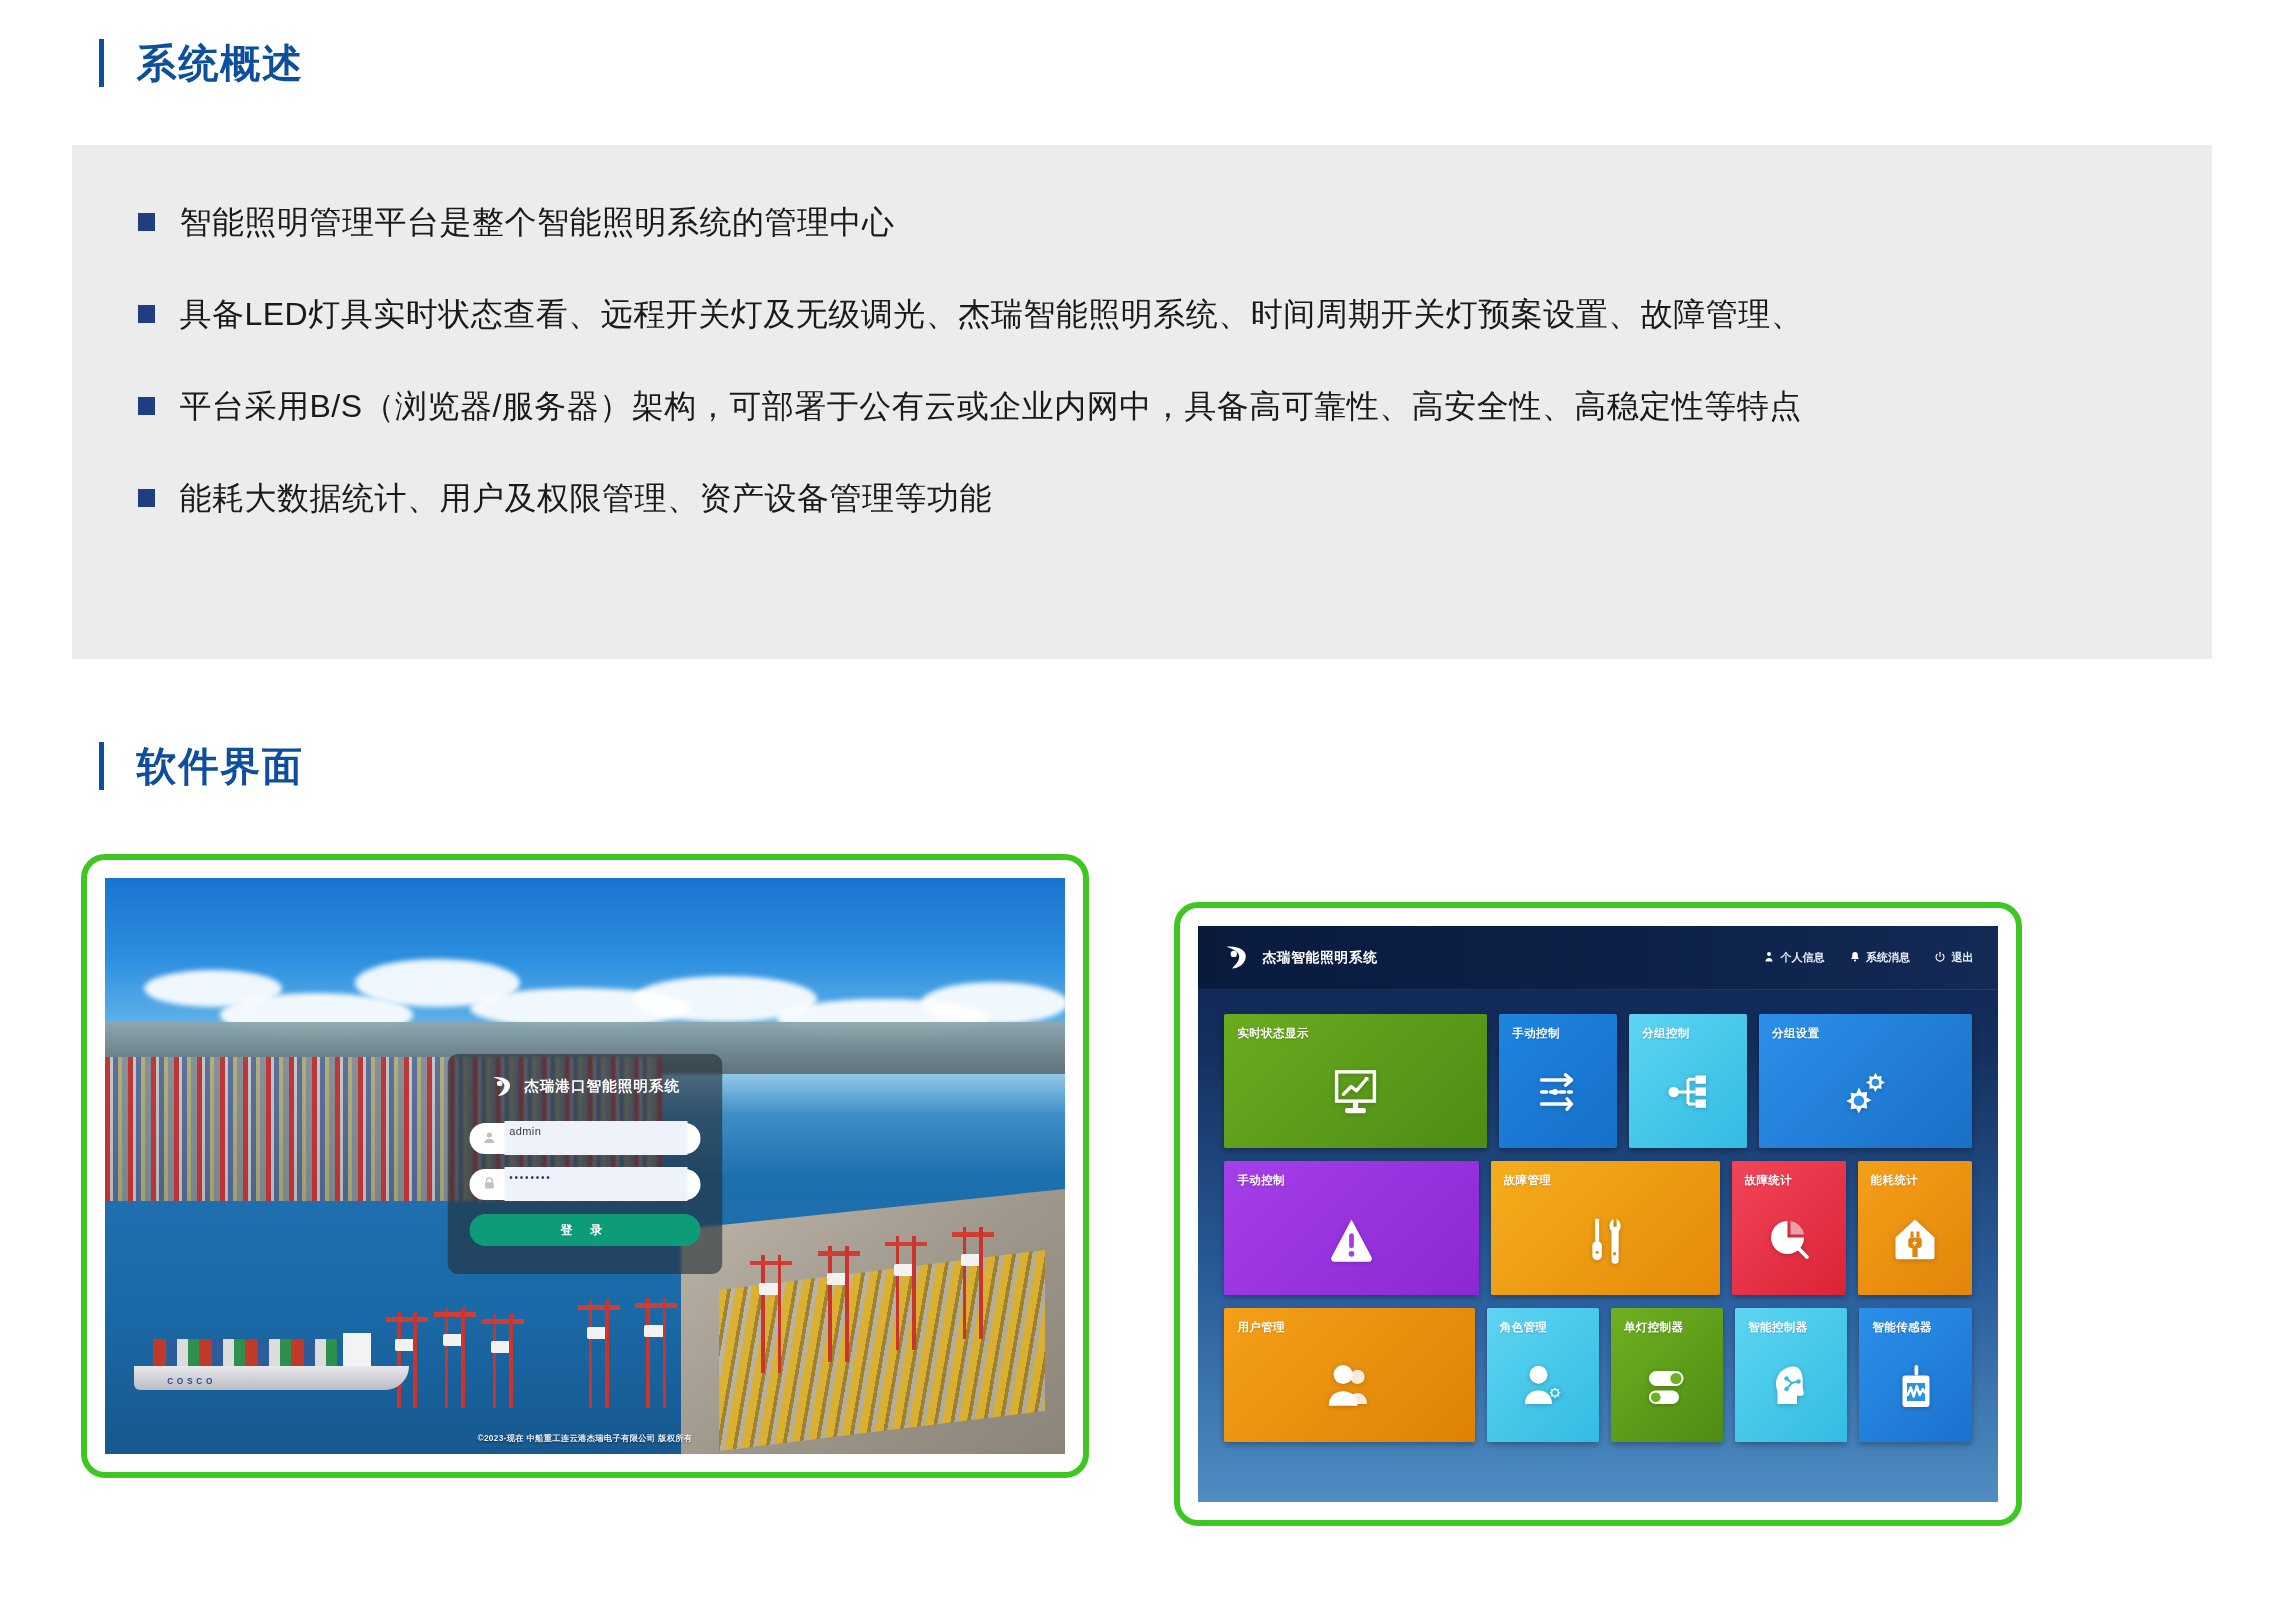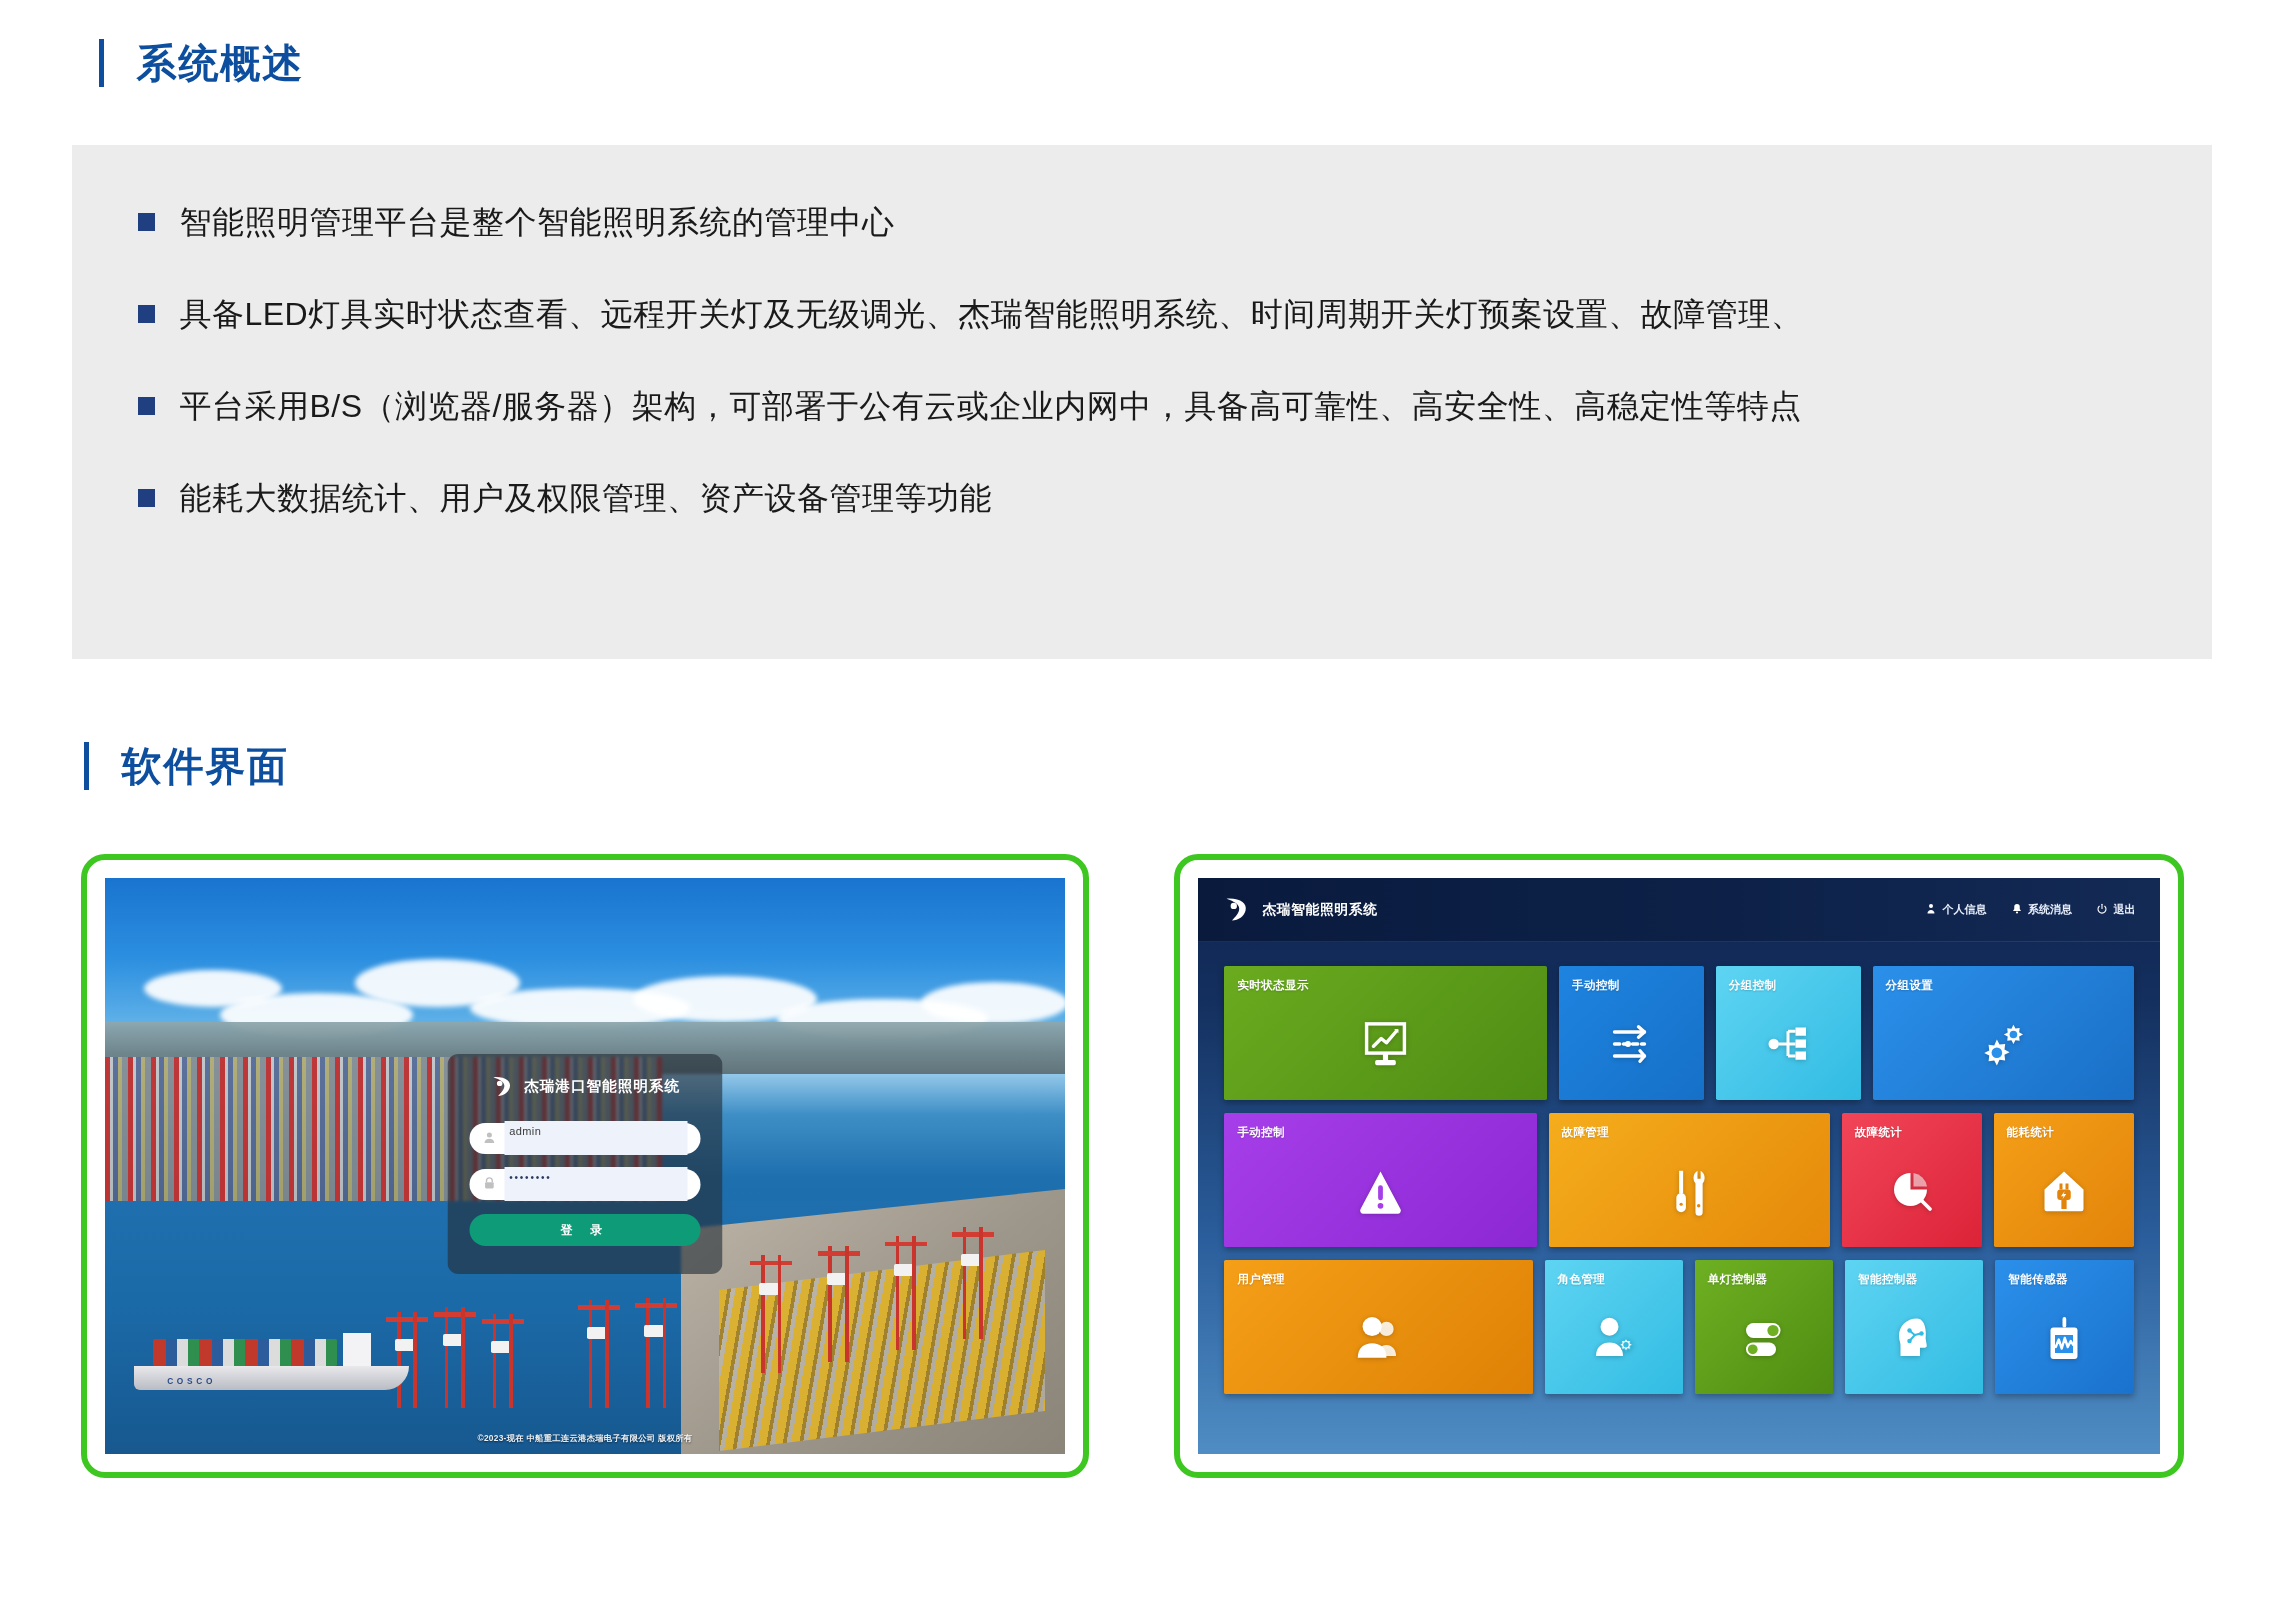--- a/index.html
+++ b/index.html
@@ -71,21 +71,21 @@
 
   
   .shot-frame {
     position: absolute;
     border: 6.4px solid #3ec721;
     border-radius: 24px;
     background: #ffffff;
     padding: 18.4px;
   }
   #frame-login { left: 81px;  top: 854px; width: 1008px; height: 624px; }
-  #frame-dash  { left: 1174px; top: 854px; width: 1010px; height: 624px; }
+  #frame-dash  { left: 1174px; top: 902px; width: 848px; height: 624px; }
 
   .shot-inner { position: relative; width: 100%; height: 100%; overflow: hidden; }
 
   
   .login-shot {
     position: relative;
     width: 100%;
     height: 100%;
     background: linear-gradient(to bottom,
         #1974cf 0%, #2c8fe0 14%, #63b3e8 26%, #9fd0ef 33%,
@@ -288,21 +288,21 @@
         <span class="bullet-mark"></span>
         <span class="bullet-text">平台采用B/S（浏览器/服务器）架构，可部署于公有云或企业内网中，具备高可靠性、高安全性、高稳定性等特点</span>
       </div>
       <div class="bullet-row">
         <span class="bullet-mark"></span>
         <span class="bullet-text">能耗大数据统计、用户及权限管理、资产设备管理等功能</span>
       </div>
     </div>
   </div>
 
-  <div class="section-head" style="left:84px; top:742px;">
+  <div class="section-head" style="left:99px; top:742px;">
     <div class="head-bar"></div>
     <div class="head-text">软件界面</div>
   </div>
 
   <div class="shot-frame" id="frame-login">
     <div class="shot-inner">
       <div class="login-shot">
 
         <div class="cloud" style="left:4%;  top:16%; width:138px; height:37px;"></div>
         <div class="cloud" style="left:12%; top:20%; width:193px; height:44px;"></div>

